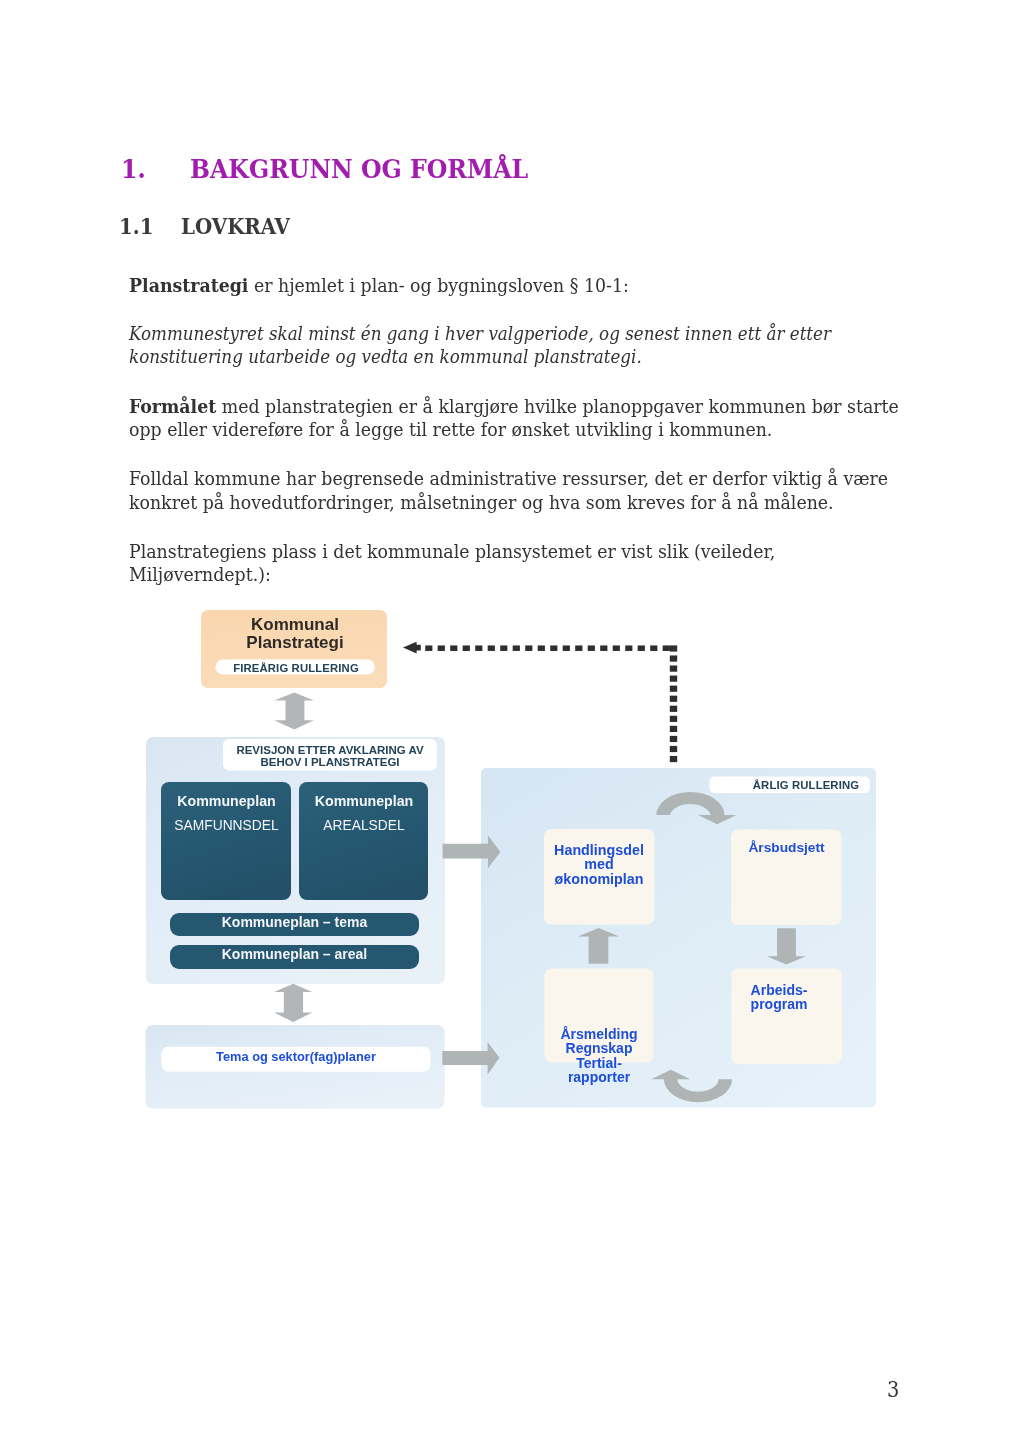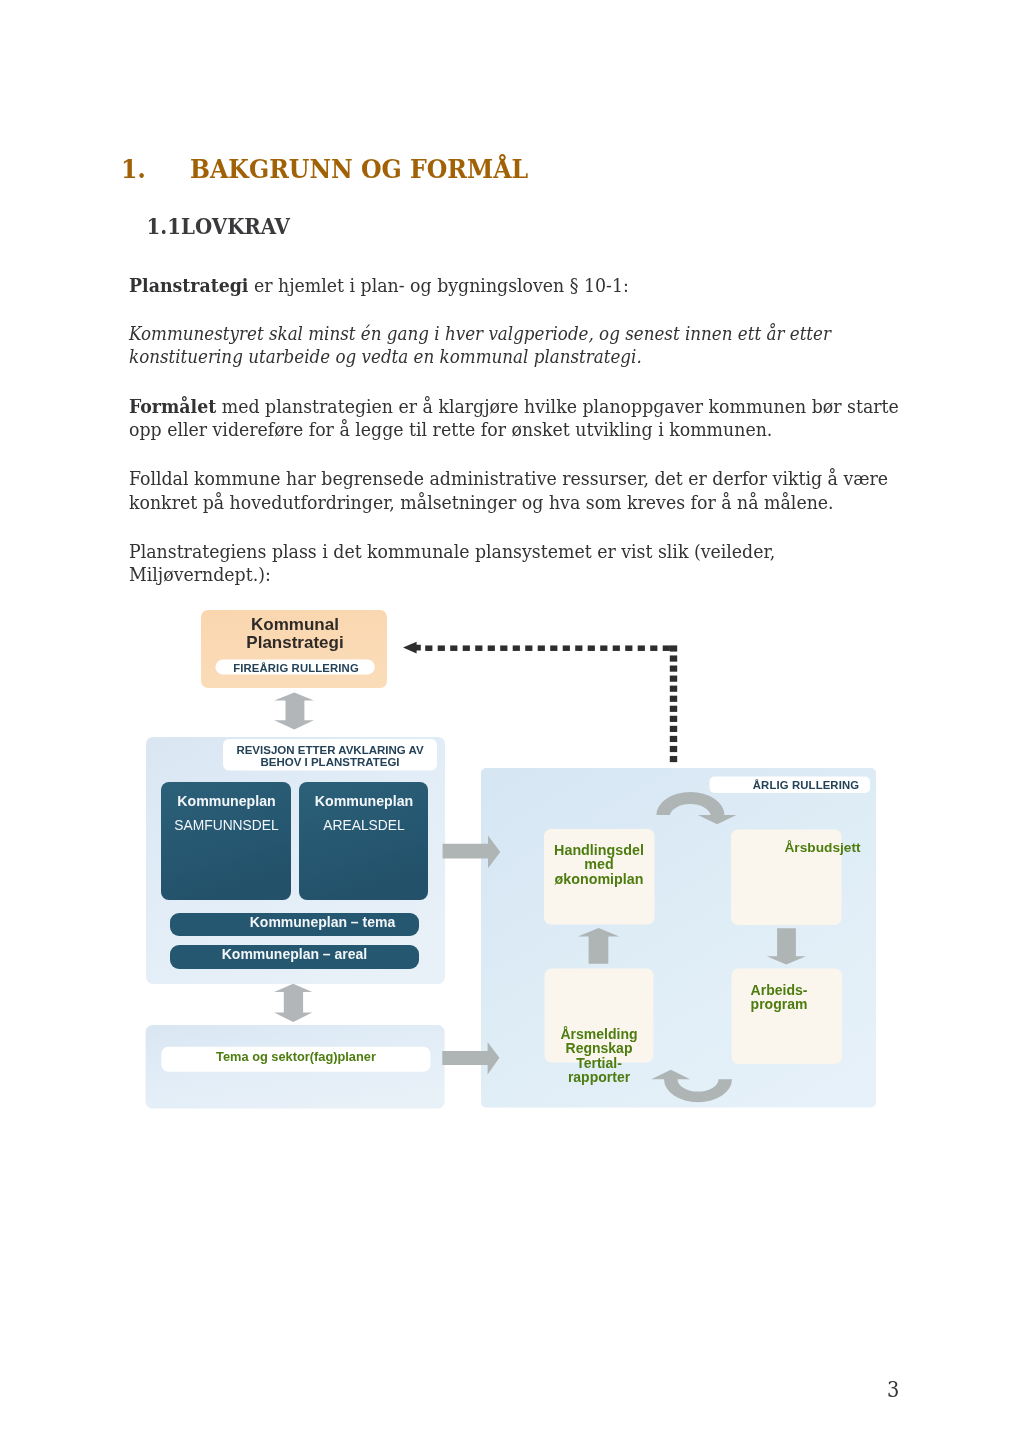--- a/index.html
+++ b/index.html
@@ -3,52 +3,52 @@
 <meta charset="utf-8">
 <title>Planstrategi</title>
 <style>
   html,body{margin:0;padding:0;}
   body{width:1024px;height:1448px;background:#ffffff;overflow:hidden;
        font-family:"Liberation Serif", serif; color:#231f20;}
   .page{position:relative;width:1024px;height:1448px;}
   .textlayer{position:absolute;left:0;top:0;width:1024px;height:1448px;filter:blur(0.33px);}
   .h1{position:absolute;left:121px;top:153px;
       font-family:"DejaVu Serif Condensed","DejaVu Serif",serif;
-      font-weight:700;font-size:26.3px;color:#a16207;white-space:nowrap;}
+      font-weight:700;font-size:26.3px;color:#a21caf;white-space:nowrap;}
   .h1 .num{display:inline-block;width:69px;}
   .h2{position:absolute;left:119px;top:213px;
       font-family:"DejaVu Serif Condensed","DejaVu Serif",serif;
       font-weight:700;font-size:22px;color:#3a3a3c;white-space:nowrap;}
-  .h2 .num{display:inline-block;width:62px;text-align:right;}
+  .h2 .num{display:inline-block;width:62px;}
   p.body{position:absolute;left:121px;width:775px;margin:8px;
       font-family:"DejaVu Serif Condensed","DejaVu Serif",serif;
       font-size:19.3px;line-height:23.8px;color:#333335;}
   p.ital{font-style:italic;font-size:18.6px;}
   .p1{top:265.5px;}
   .p2{top:313.7px;}
   .p3{top:386.7px;}
   .p4{top:459.3px;}
   .p5{top:531.7px;}
   .diagram{position:absolute;left:0;top:0;width:868px;height:1448px;filter:blur(0.45px);}
   .dsvg{position:absolute;left:0;top:0;}
   .lbl{position:absolute;text-align:center;font-family:"Liberation Sans",sans-serif;
-       font-weight:700;color:#4d7c0f;line-height:1.22;}
+       font-weight:700;color:#1d4ed8;line-height:1.22;}
   .lbl-kp{left:202px;top:616px;width:186px;font-size:17px;color:#2e2a27;line-height:18.2px;}
   .badge{font-size:11.3px;letter-spacing:0.15px;color:#234257;}
   .badge-firearig{left:216px;top:660.5px;width:160px;line-height:14px;}
   .lbl-revisjon{left:223px;top:743.5px;width:214px;font-size:11.5px;color:#234257;line-height:12.4px;}
   .lbl-samf{left:161.5px;top:788.8px;width:130px;font-size:14.2px;color:#f2f6f8;line-height:24.5px;}
   .lbl-areal{left:299.5px;top:788.8px;width:129px;font-size:14.2px;color:#f2f6f8;line-height:24.5px;}
   .lbl .t2{font-weight:400;font-size:13.8px;}
-  .lbl-tema{left:170px;top:913.5px;width:249px;font-size:14px;color:#f2f6f8;line-height:17px;margin-left:28px;}
+  .lbl-tema{left:170px;top:913.5px;width:249px;font-size:14px;color:#f2f6f8;line-height:17px;}
   .lbl-arealbar{left:170px;top:946px;width:249px;font-size:14px;color:#f2f6f8;line-height:17px;}
   .lbl-sektor{left:163px;top:1047.8px;width:266px;font-size:12.8px;line-height:17px;}
   .badge-arlig{left:709.5px;top:778px;width:161px;line-height:14px;font-size:11.3px;margin-left:16px;}
   .lbl-hand{left:544px;top:843px;width:110px;font-size:14.3px;line-height:14.3px;}
-  .lbl-budsj{left:731.5px;top:841px;width:110px;font-size:13.7px;line-height:14.3px;margin-left:36px;}
+  .lbl-budsj{left:731.5px;top:841px;width:110px;font-size:13.7px;line-height:14.3px;}
   .lbl-melding{left:544px;top:1027px;width:110px;font-size:14px;line-height:14.4px;}
   .lbl-arbeid{left:724px;top:982.5px;width:110px;font-size:14px;line-height:14.3px;}
   .pageno{position:absolute;left:887px;top:1377px;
       font-family:"DejaVu Serif Condensed","DejaVu Serif",serif;
       font-size:21.5px;color:#353537;}
 </style>
 </head>
 <body>
 
 <div class="page">

